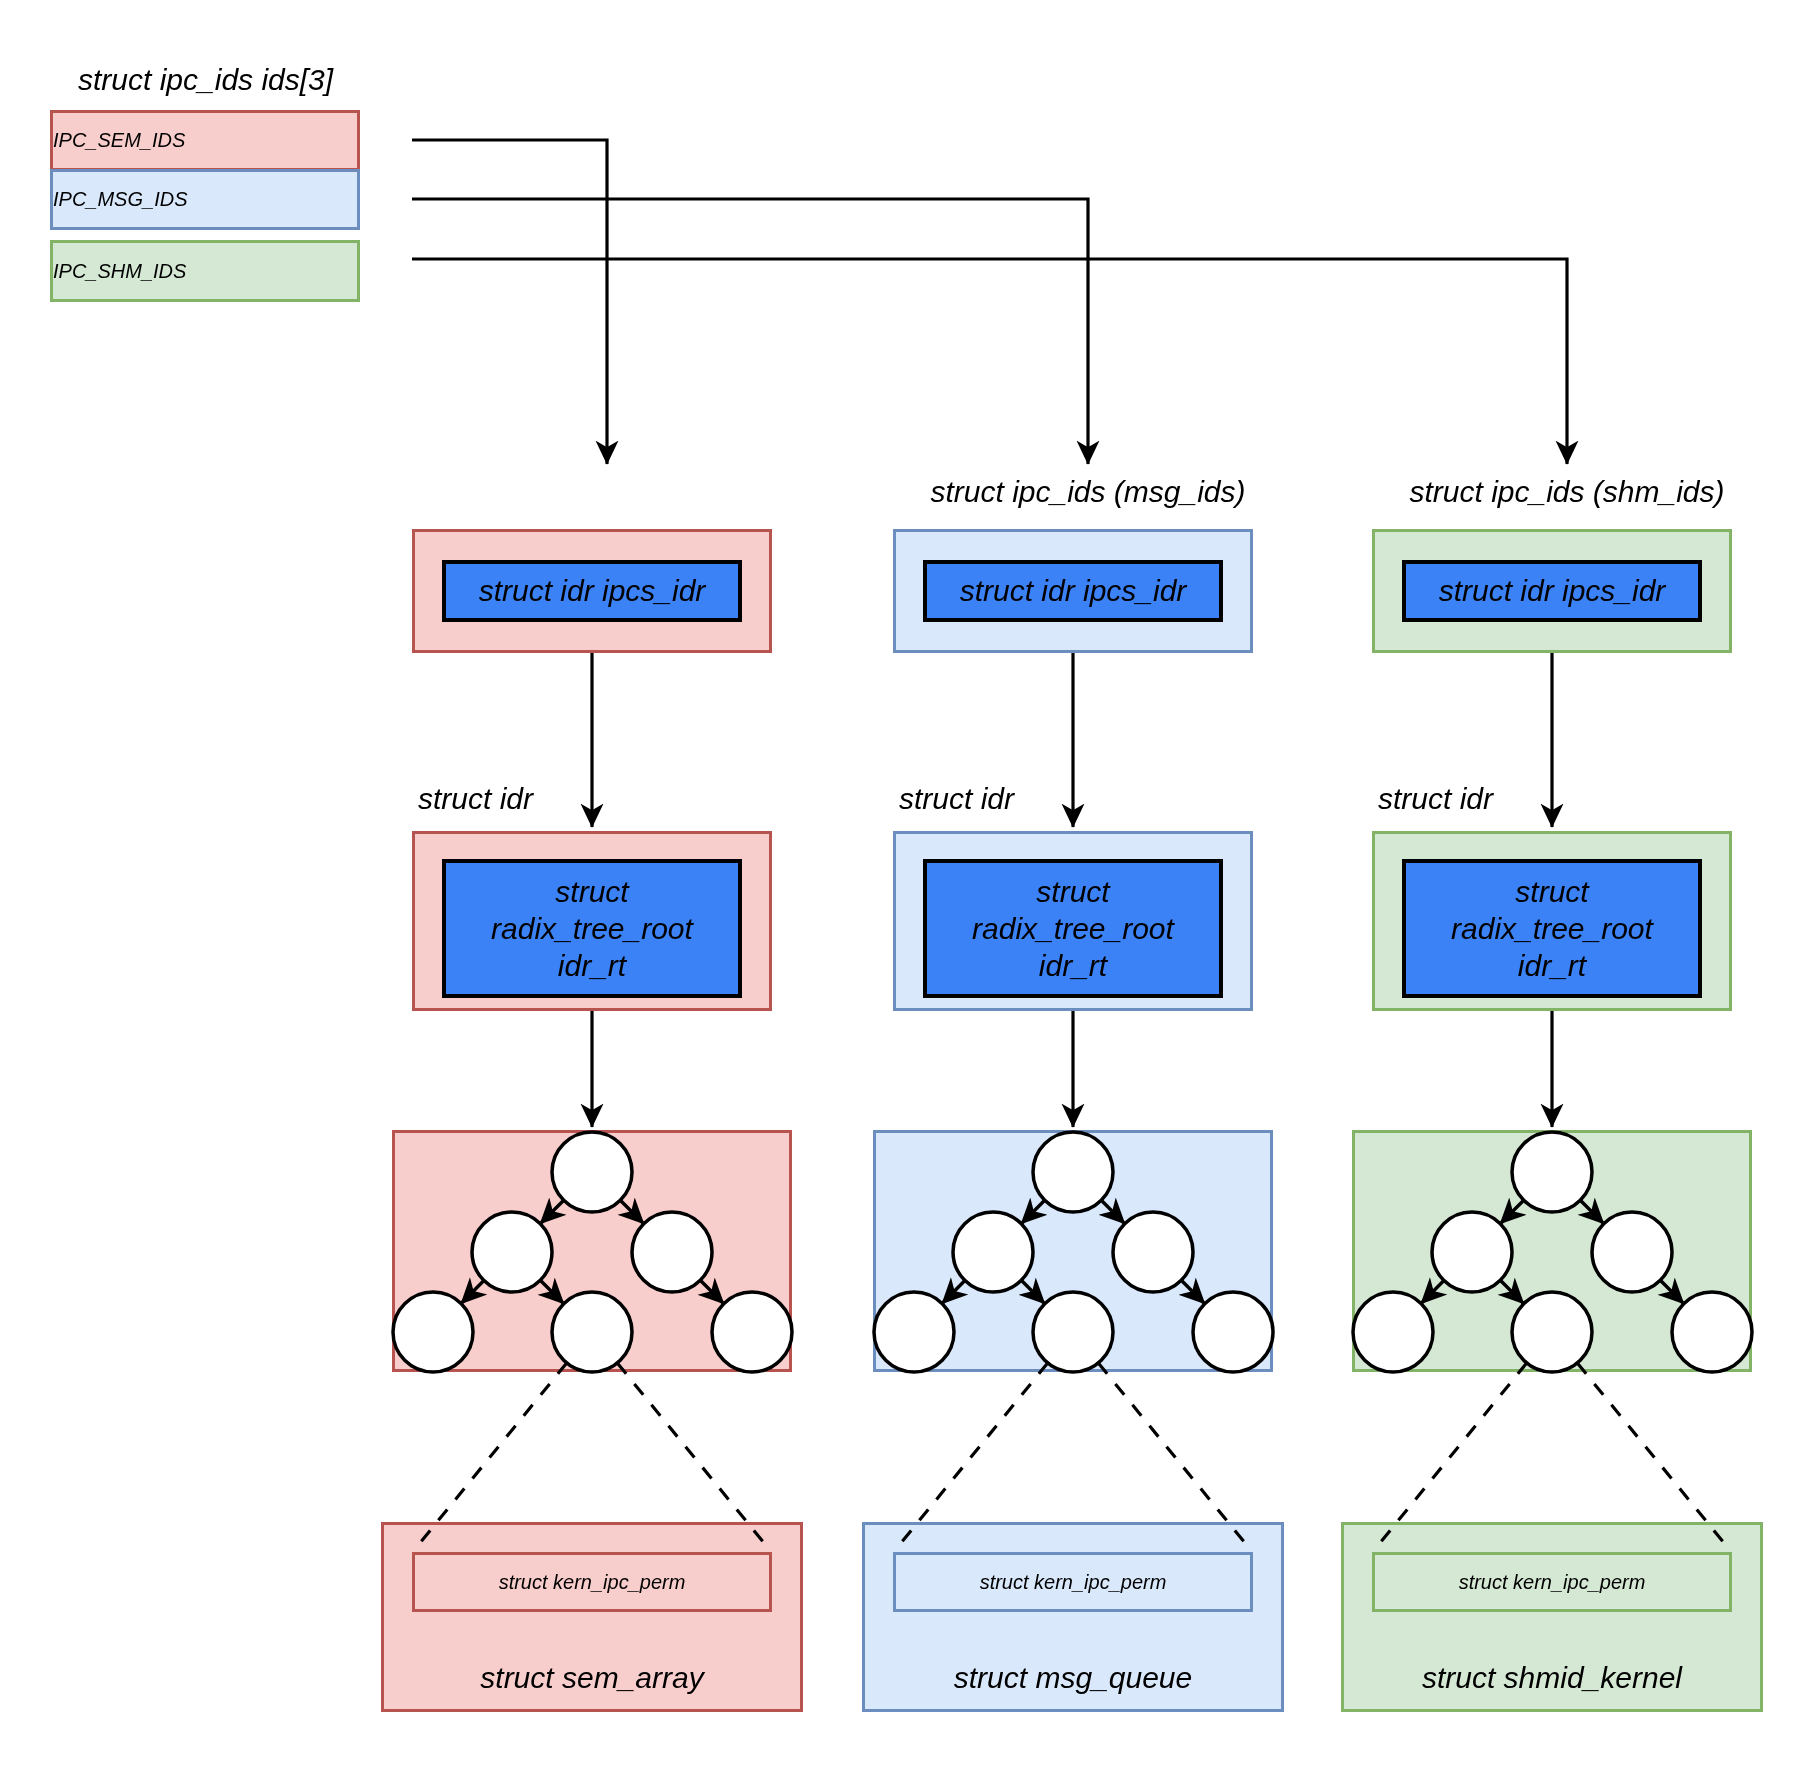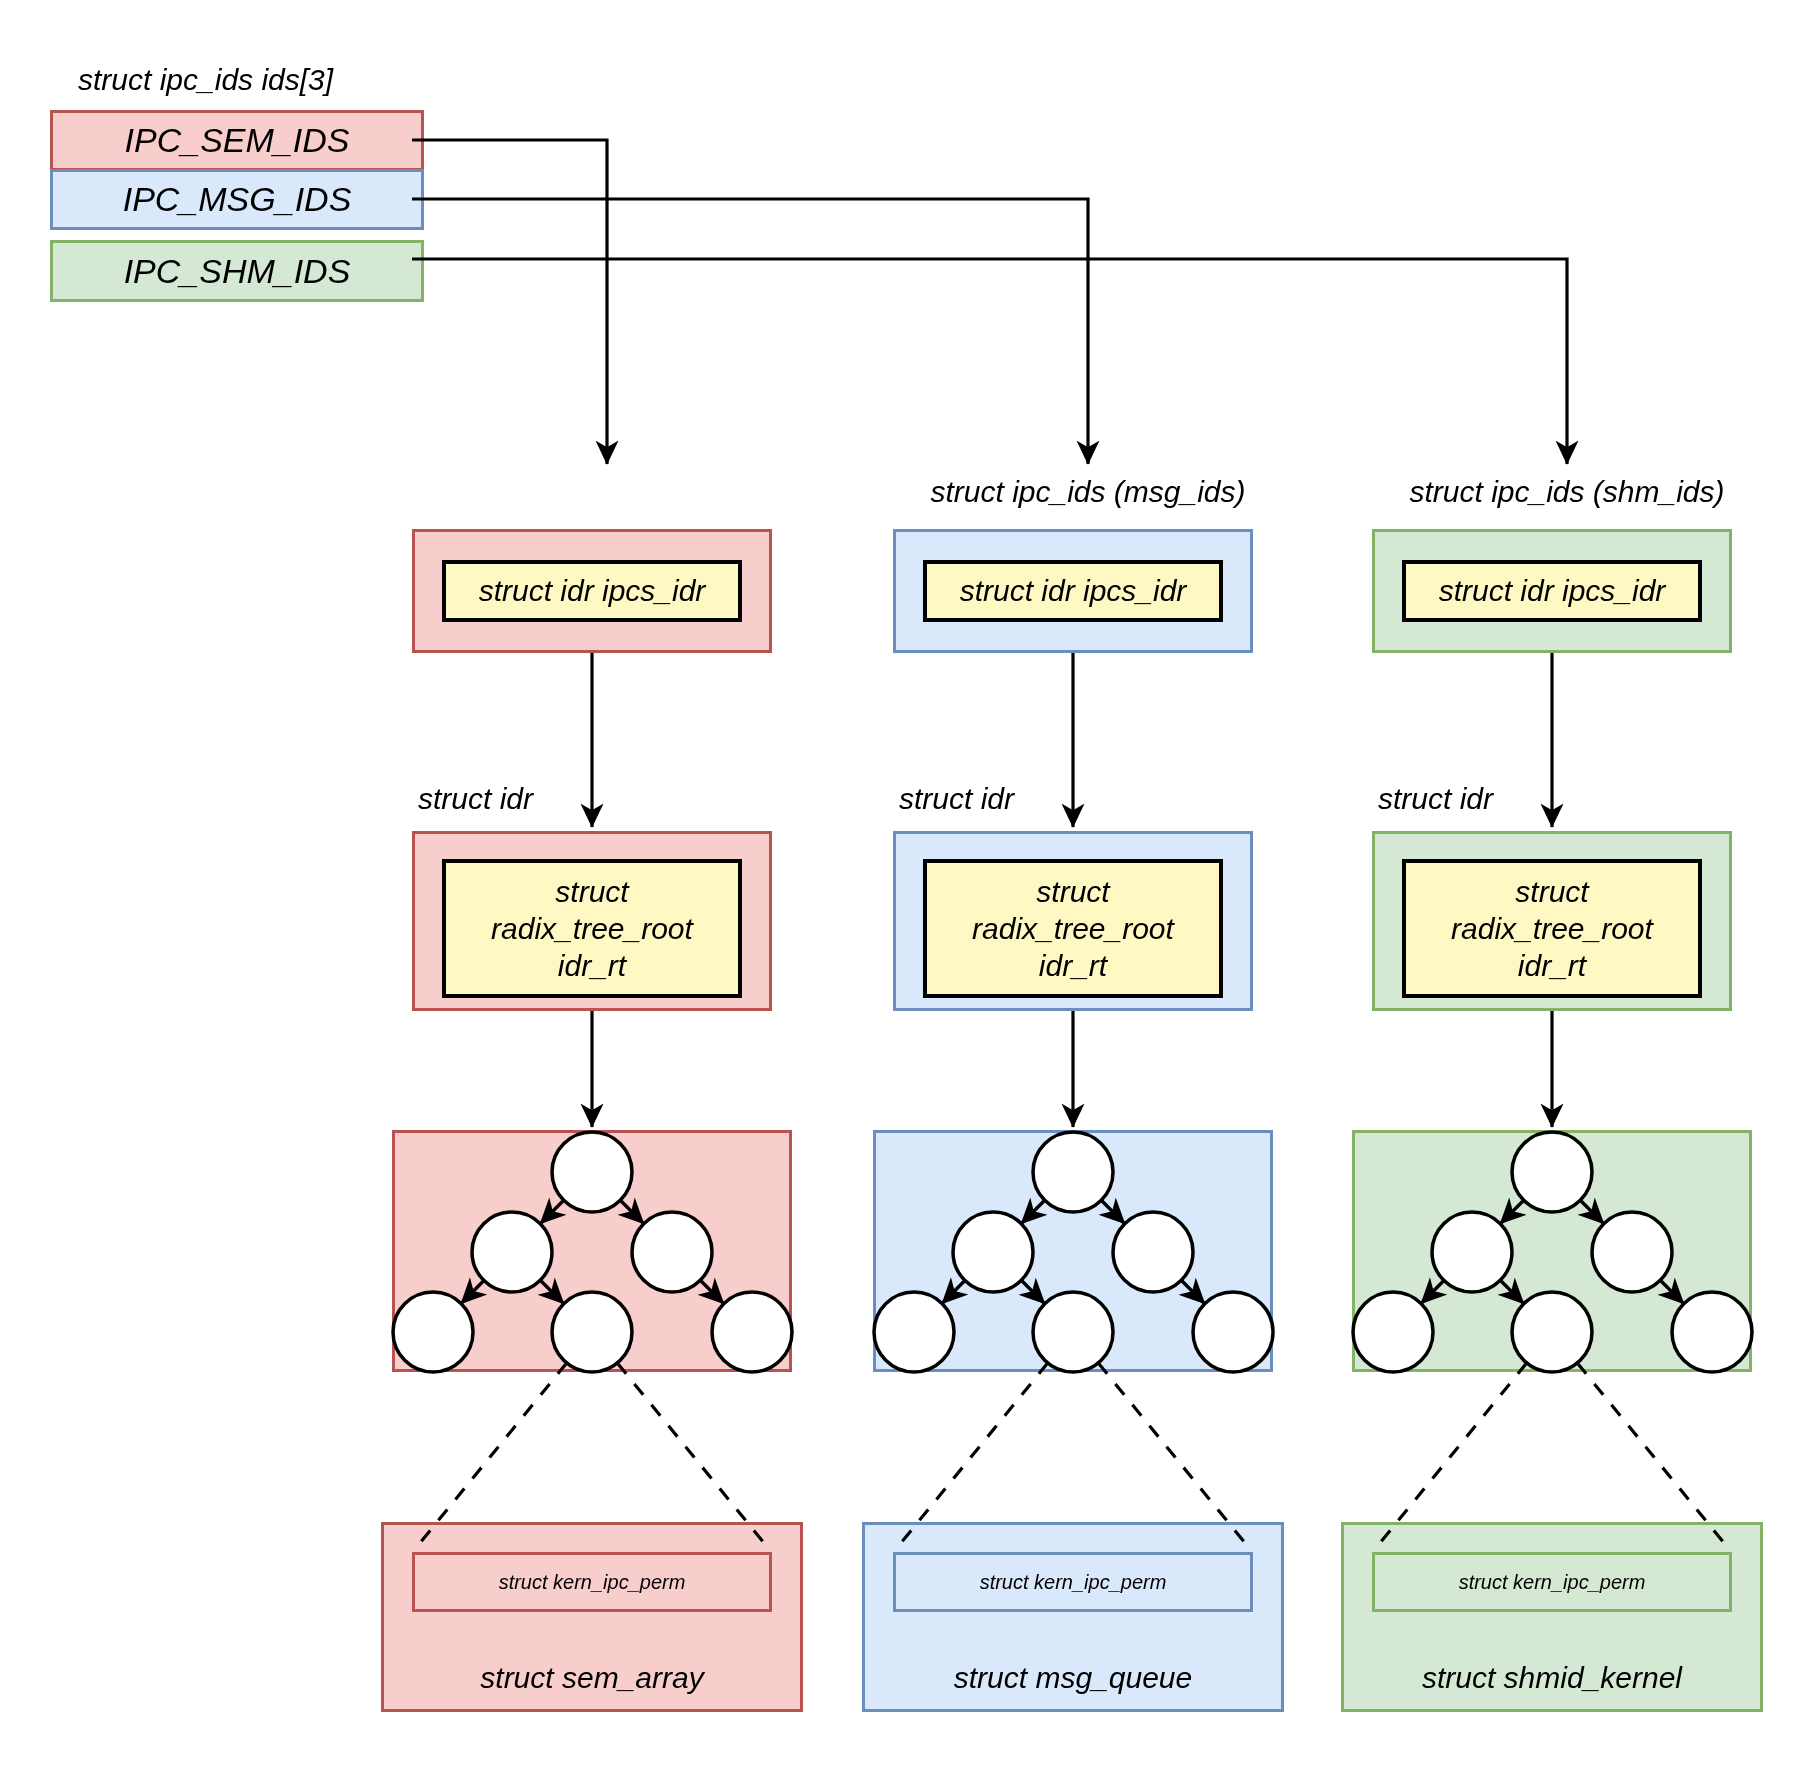--- a/index.html
+++ b/index.html
@@ -10,24 +10,24 @@
   .red  {--f:#f8cecc;--s:#b85450;}
   .blue {--f:#dae8fc;--s:#6c8ebf;}
   .green{--f:#d5e8d4;--s:#82b366;}
   
   .c0{--cx:592px;}
   .c1{--cx:1073px;}
   .c2{--cx:1552px;}
 
   .lbl{font-size:30px;line-height:36px;white-space:nowrap;}
   .colorbox{background:var(--f);border:3px solid var(--s);}
-  .whitebox{background:#fef9c3;border:4px solid #000;display:flex;align-items:center;justify-content:center;font-size:30px;}
+  .whitebox{background:#3b82f6;border:4px solid #000;display:flex;align-items:center;justify-content:center;font-size:30px;}
 
   .ids-title{left:78px;top:62px;}
-  .ids-row{left:50px;width:374px;height:61px;display:flex;align-items:center;justify-content:center;font-size:34px;}
+  .ids-row{left:50px;width:310px;height:61px;display:flex;align-items:center;font-size:20px;}
   .r0{top:110px;}
   .r1{top:169px;}
   .r2{top:240px;height:62px;}
 
   .lbl-ipcids{left:calc(var(--cx) - 185px);top:474px;width:400px;text-align:center;white-space:nowrap;}
   .box1{left:calc(var(--cx) - 180px);top:529px;width:360px;height:124px;}
   .inner1{left:calc(var(--cx) - 150px);top:560px;width:300px;height:62px;}
   .lbl-idr{left:calc(var(--cx) - 174px);top:781px;}
   .box2{left:calc(var(--cx) - 180px);top:831px;width:360px;height:180px;}
   .inner2{left:calc(var(--cx) - 150px);top:859px;width:300px;height:139px;}

